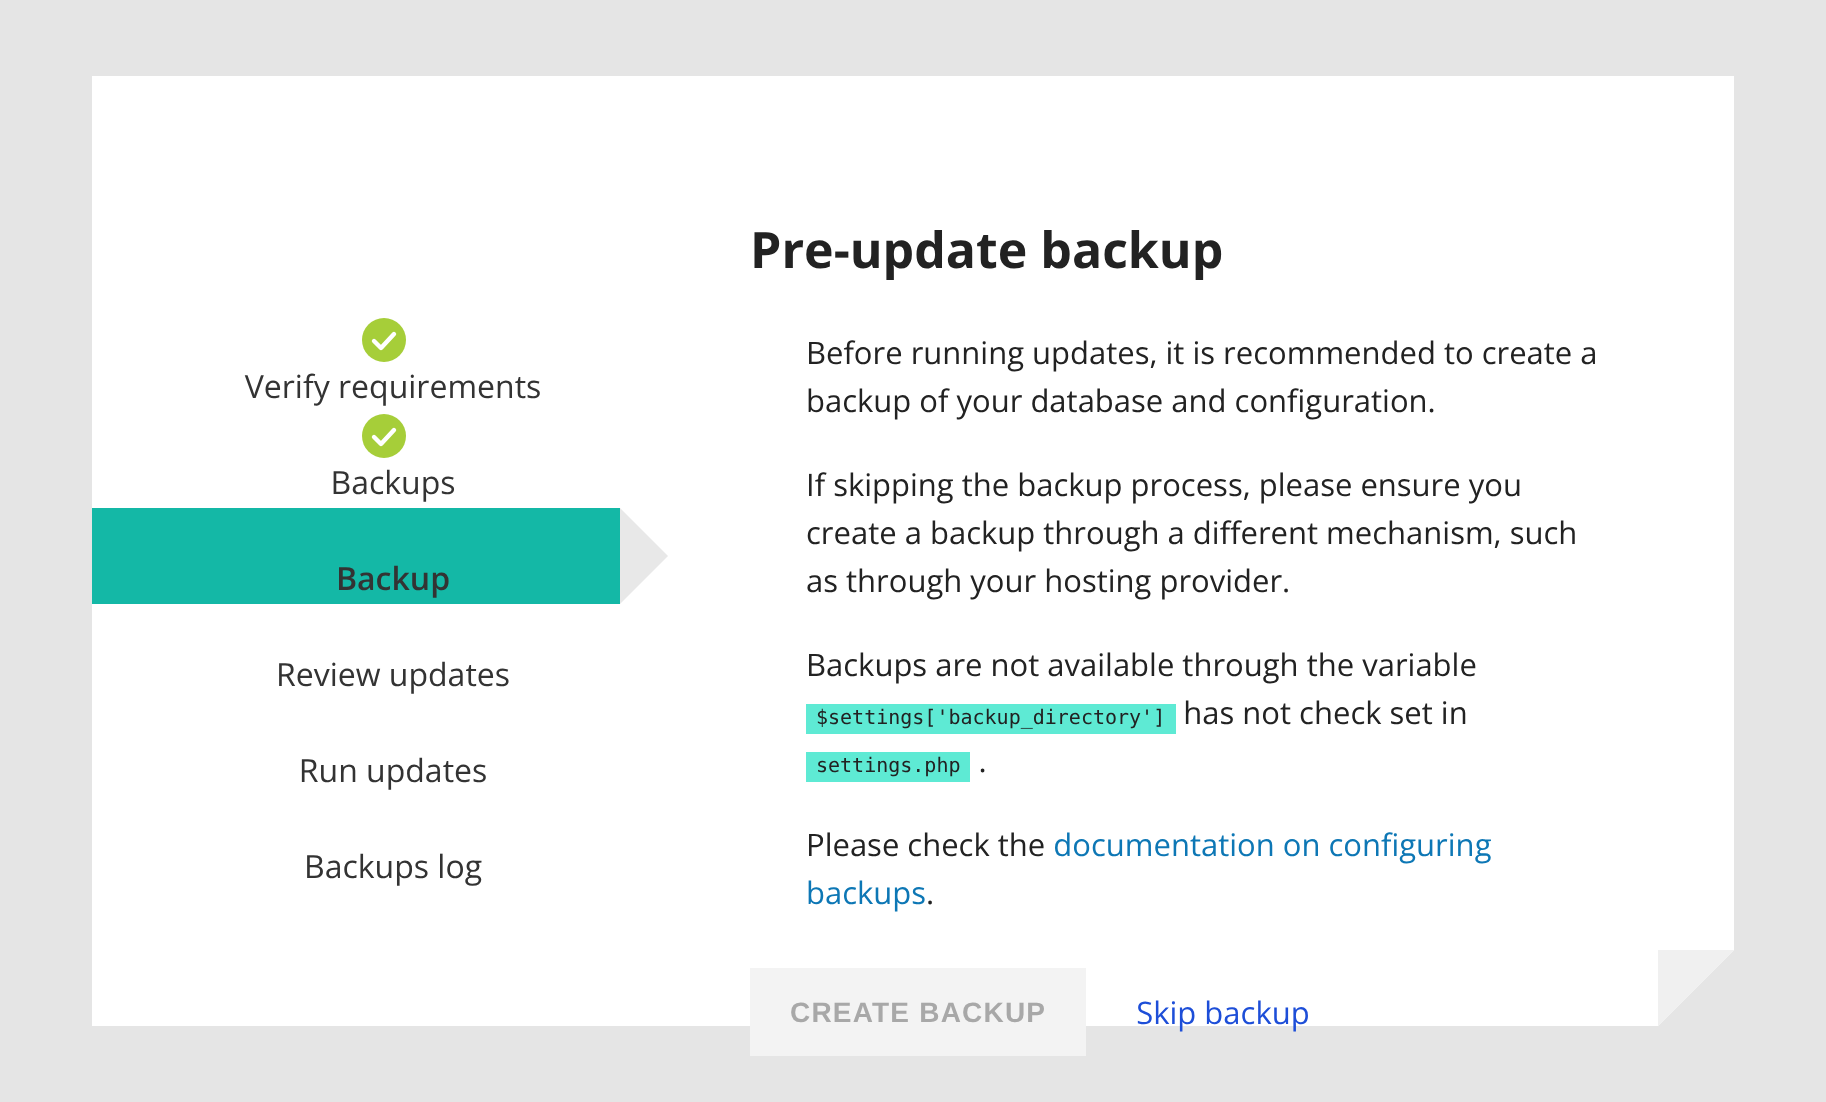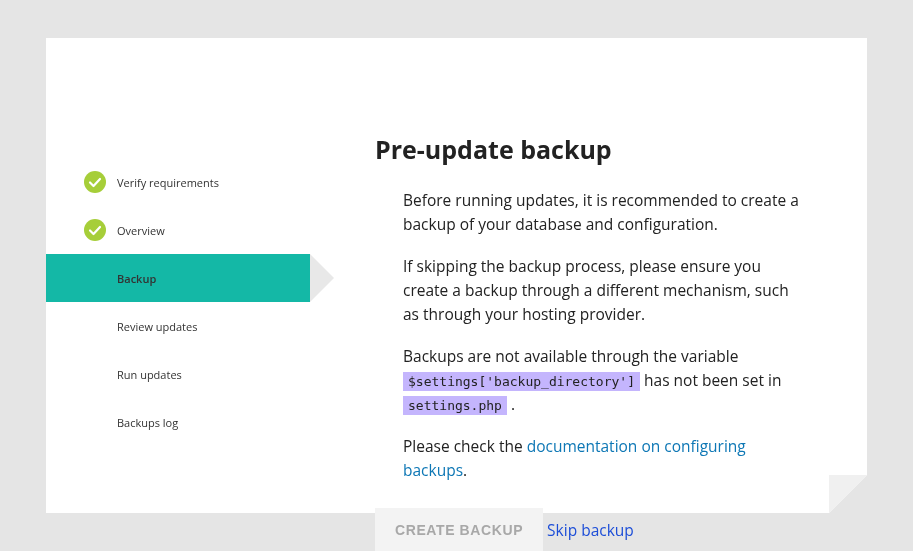--- a/index.html
+++ b/index.html
@@ -43,23 +43,24 @@
     }
     .sidebar {
       width: 264px;
       padding-top: 90px;
     }
     .step {
       display: flex;
       align-items: center;
       height: 48px;
       padding-left: 37px;
-      font-size: 11px;
+      font-size: 16px;
       color: #333;
       position: relative;
+      flex-direction: column;
     }
     .step .icon-wrap {
       width: 24px;
       height: 24px;
       margin-right: 10px;
       display: flex;
       align-items: center;
       justify-content: center;
     }
     .step.active {
@@ -82,43 +83,42 @@
     }
     .content {
       flex: 1;
       padding: 40px 60px 0 65px;
     }
     .title {
       font-size: 25px;
       font-weight: 700;
       color: #222;
       margin-bottom: 22px;
-      margin-top: 24px;
     }
     .para {
       font-size: 15.5px;
       color: #222;
       line-height: 1.55;
       margin-bottom: 18px;
       margin-left: 28px;
     }
     code {
-      background: #c4b5fd;
+      background: #5eead4;
       padding: 2px 5px;
       font-family: "Consolas", "Menlo", monospace;
-      font-size: 13px;
+      font-size: 10px;
     }
     .link {
       color: #0d77b5;
       text-decoration: none;
     }
     .actions {
       display: flex;
       align-items: center;
-      gap: 4px;
+      gap: 25px;
       margin-top: 26px;
     }
     .btn-disabled {
       background: #f3f3f3;
       color: #a8a8a8;
       border: none;
       padding: 14px 20px;
       font-size: 14px;
       letter-spacing: 0.6px;
       font-weight: 600;
@@ -146,21 +146,21 @@
       </span>
       <span>Verify requirements</span>
     </div>
     <div class="step done">
       <span class="icon-wrap">
         <svg width="22" height="22" viewBox="0 0 22 22">
             <circle cx="11" cy="11" r="11" fill="#a6ce39"></circle>
             <path d="M6 11.5 L9.5 15 L16 8" stroke="#fff" stroke-width="2.2" fill="none" stroke-linecap="round" stroke-linejoin="round"></path>
           </svg>
       </span>
-      <span>Overview</span>
+      <span>Backups</span>
     </div>
     <div class="step active">
       <span class="icon-wrap"></span>
       <span>Backup</span>
     </div>
     <div class="step pending">
       <span class="icon-wrap"></span>
       <span>Review updates</span>
     </div>
     <div class="step pending">
@@ -173,21 +173,21 @@
     </div>
   </div>
 
   <div class="content">
     <h1 class="title">Pre-update backup</h1>
     <p class="para">Before running updates, it is recommended to create a backup of your database and configuration.</p>
     <p class="para">If skipping the backup process, please ensure you create a backup through a different mechanism, such as through your hosting provider.</p>
     <p class="para">
       <span>Backups are not available through the variable </span>
       <code>$settings['backup_directory']</code>
-      <span> has not been set in </span>
+      <span> has not check set in </span>
       <code>settings.php</code>
       <span>.</span>
     </p>
     <p class="para">
       <span>Please check the </span><a class="link" href="#">documentation on configuring backups</a><span>.</span>
     </p>
     <div class="actions">
       <button class="btn-disabled" disabled="">CREATE BACKUP</button>
       <a class="skip-link" href="#">Skip backup</a>
     </div>

